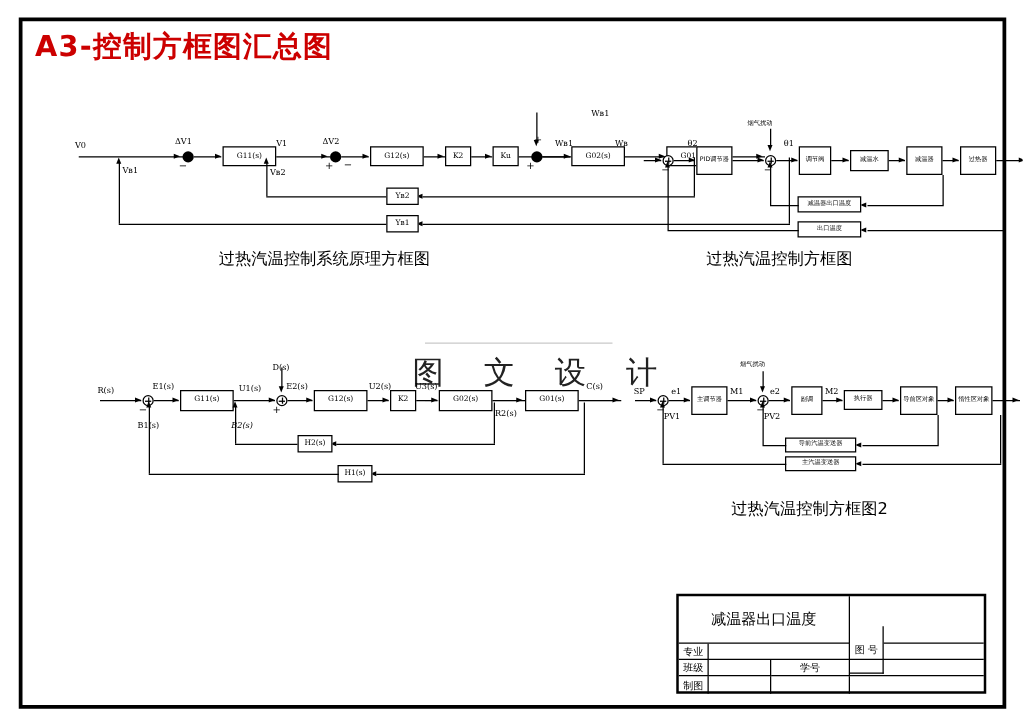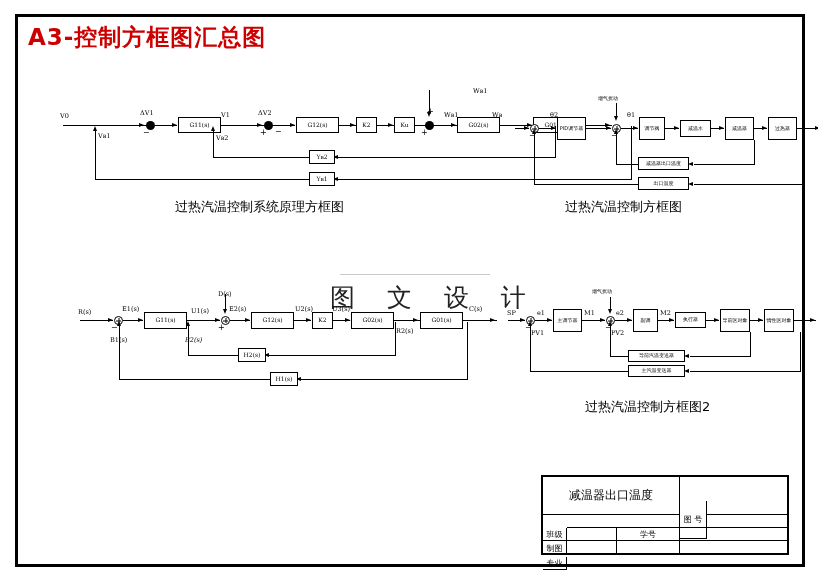--- a/index.html
+++ b/index.html
@@ -347,21 +347,21 @@
     <div class="lbl" style="left:106px;top:31px;">PV2</div>
   </div>
 
   <div class="caption" style="left:585px;top:398px;">过热汽温控制方框图2</div>
 
   <div id="title-block">
     <div class="tb-cell tb-name" style="left:0;top:0;width:137px;height:38px;">减温器出口温度</div>
     <div class="tb-cell" style="left:137px;top:0;width:27px;height:38px;margin-top:24px;">图 号</div>
     <div class="tb-cell nb" style="left:164px;top:0;width:80px;height:38px;"></div>
 
-    <div class="tb-cell" style="left:0;top:38px;width:24px;height:13px;margin-top:42px;">专业</div>
+    <div class="tb-cell" style="left:0;top:38px;width:24px;height:13px;">专业</div>
     <div class="tb-cell" style="left:24px;top:38px;width:113px;height:13px;"></div>
     <div class="tb-cell nb" style="left:137px;top:38px;width:107px;height:13px;"></div>
 
     <div class="tb-cell" style="left:0;top:51px;width:24px;height:13px;">班级</div>
     <div class="tb-cell" style="left:24px;top:51px;width:50px;height:13px;"></div>
     <div class="tb-cell" style="left:74px;top:51px;width:63px;height:13px;font-family:Liberation Mono, monospace;">学号</div>
     <div class="tb-cell nb" style="left:137px;top:51px;width:107px;height:13px;"></div>
 
     <div class="tb-cell nbb" style="left:0;top:64px;width:24px;height:14px;">制图</div>
     <div class="tb-cell nbb" style="left:24px;top:64px;width:50px;height:14px;"></div>

